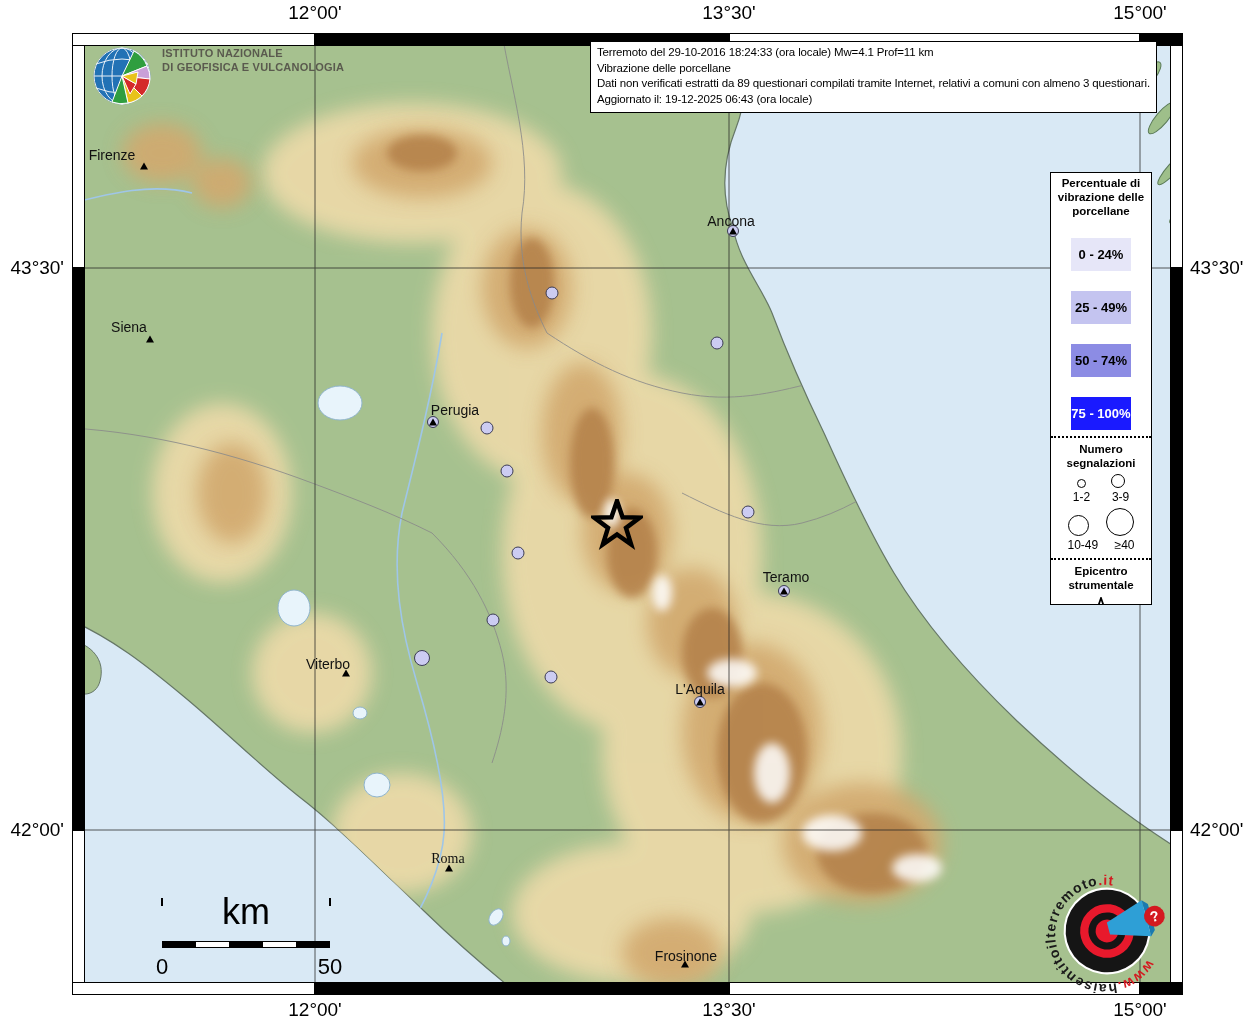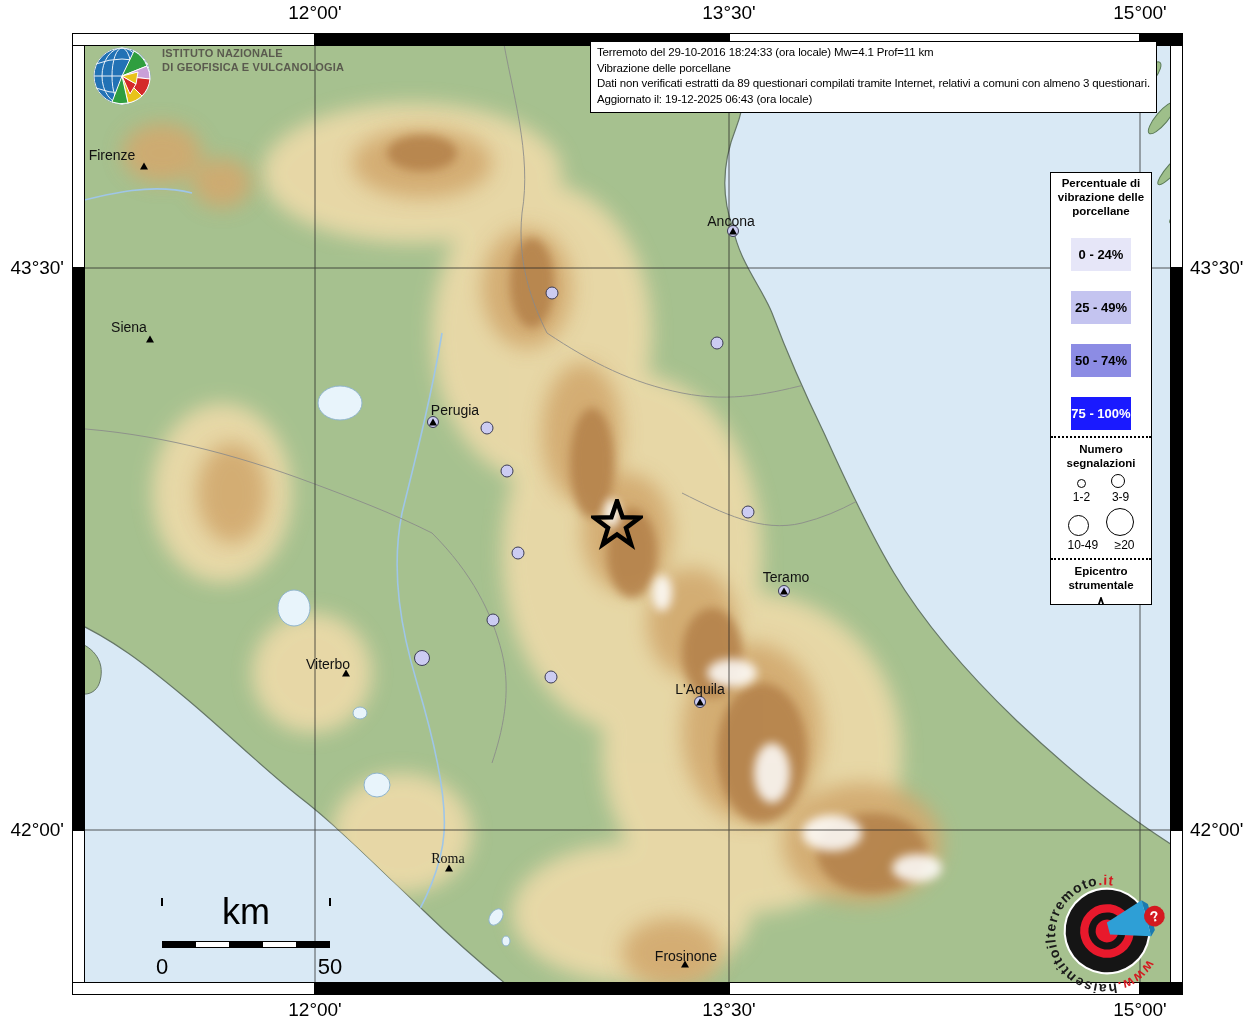--- a/index.html
+++ b/index.html
@@ -219,21 +219,21 @@
       <div class="sizes-lab" id="szlab1">
           <div>1-2</div>
           <div>3-9</div>
         </div>
       <div class="sizes-row" id="szrow2">
           <div class="szc" style="height: 19px; width: 19px;"></div>
           <div class="szc" style="height: 26px; width: 26px;"></div>
         </div>
       <div class="sizes-lab" id="szlab2">
           <div>10-49</div>
-          <div>≥20</div>
+          <div>≥40</div>
         </div>
       <div class="sep"></div>
       <div class="leg-title">Epicentro strumentale</div>
       <svg width="26" height="26" viewBox="0 0 52 52" style="margin-top:5px">
         <polygon points="26,2 31.6,18.3 48.8,18.6 35,28.9 40.1,45.4 26,35.5 11.9,45.4 17,28.9 3.2,18.6 20.4,18.3" fill="none" stroke="#000" stroke-width="3.5"></polygon>
       </svg>
     </div>
 
     <div id="scalebar">
       <div id="sb-title">km</div>

